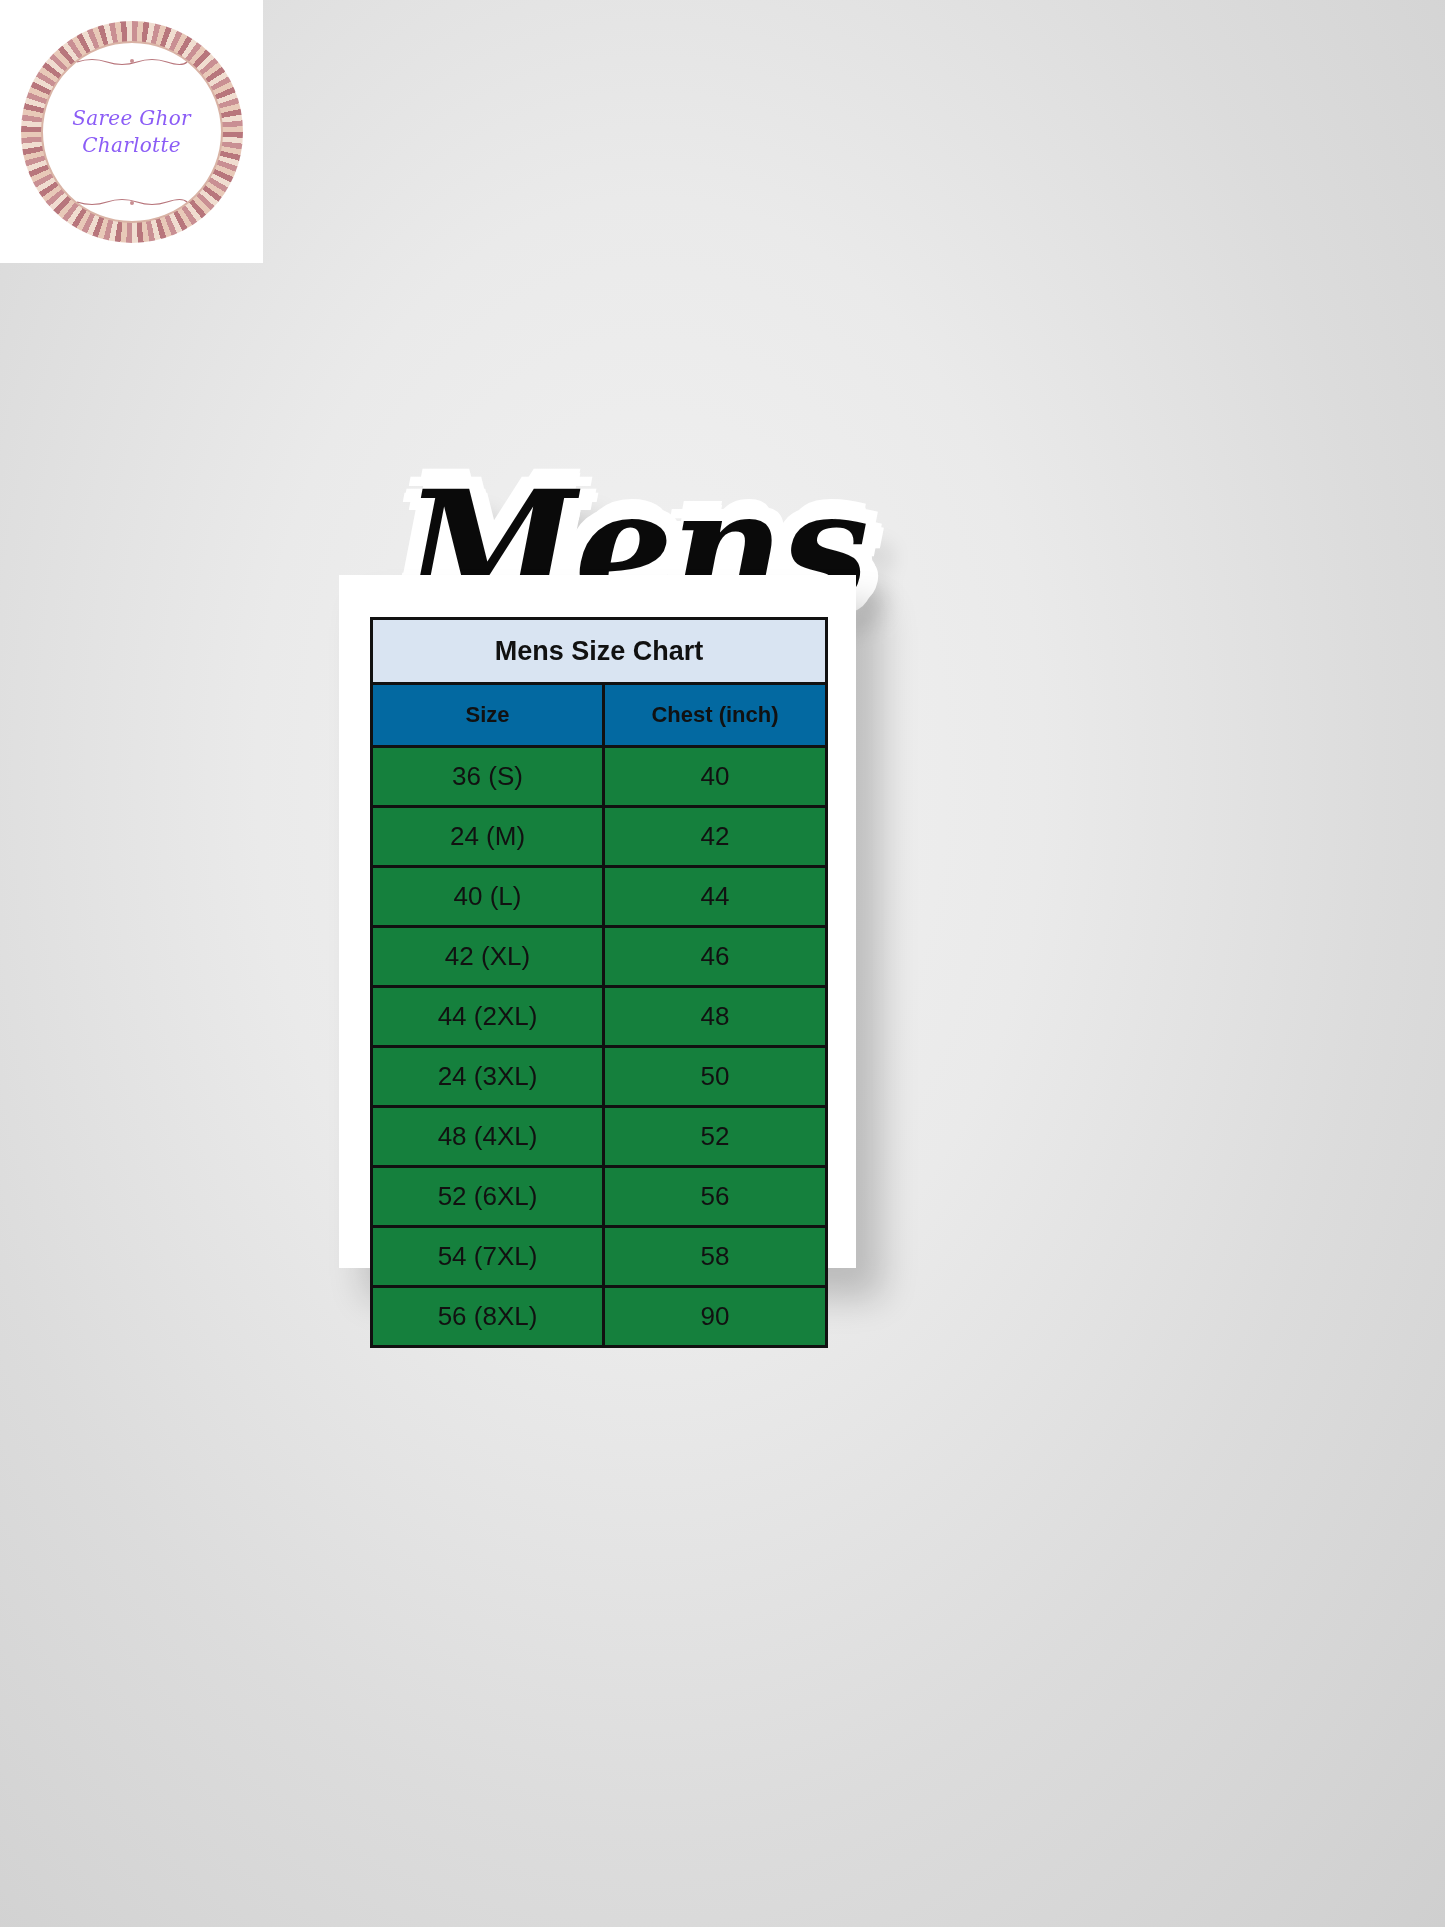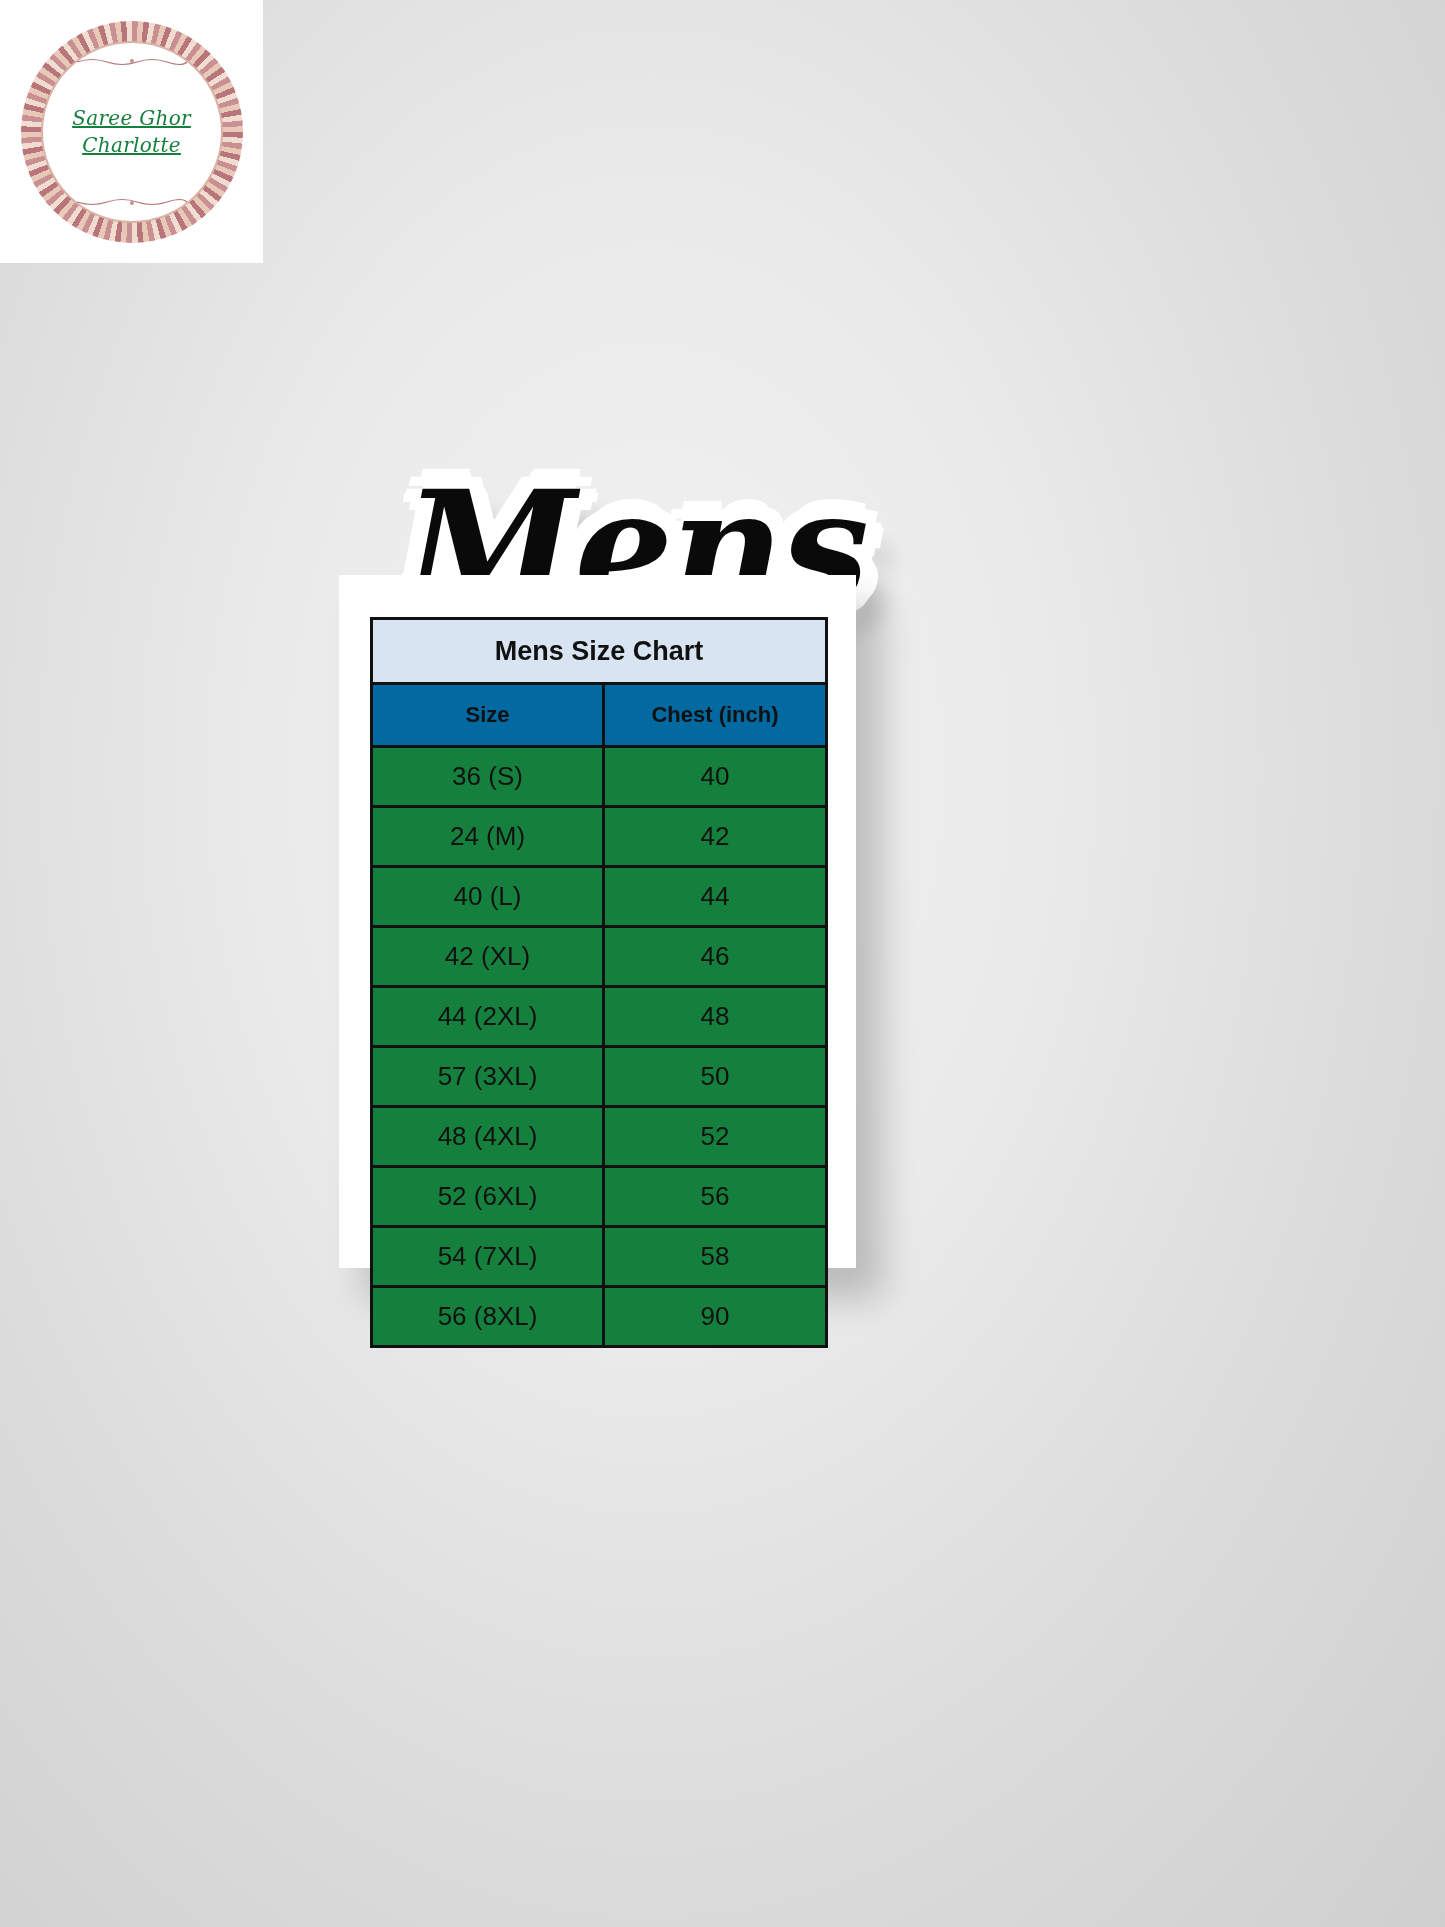--- a/index.html
+++ b/index.html
@@ -62,24 +62,23 @@
     flex-direction: column;
     align-items: center;
     justify-content: center;
     z-index: 2;
   }
   .logo-text {
     font-family: "DejaVu Serif", serif;
     font-style: italic;
     font-size: 20px;
     line-height: 1.35;
-    color: #15803d;
+    color: #8b5cf6;
     text-align: left;
     letter-spacing: 0.3px;
-    text-decoration: underline;
   }
   .logo-flourish {
     position: absolute;
     width: 120px;
     height: 10px;
     z-index: 3;
   }
   .logo-flourish.top { top: 36px; }
   .logo-flourish.bottom { bottom: 36px; }
 
@@ -215,21 +214,21 @@
       </tr>
       <tr>
         <td>42 (XL)</td>
         <td>46</td>
       </tr>
       <tr>
         <td>44 (2XL)</td>
         <td>48</td>
       </tr>
       <tr>
-        <td>57 (3XL)</td>
+        <td>24 (3XL)</td>
         <td>50</td>
       </tr>
       <tr>
         <td>48 (4XL)</td>
         <td>52</td>
       </tr>
       <tr>
         <td>52 (6XL)</td>
         <td>56</td>
       </tr>

